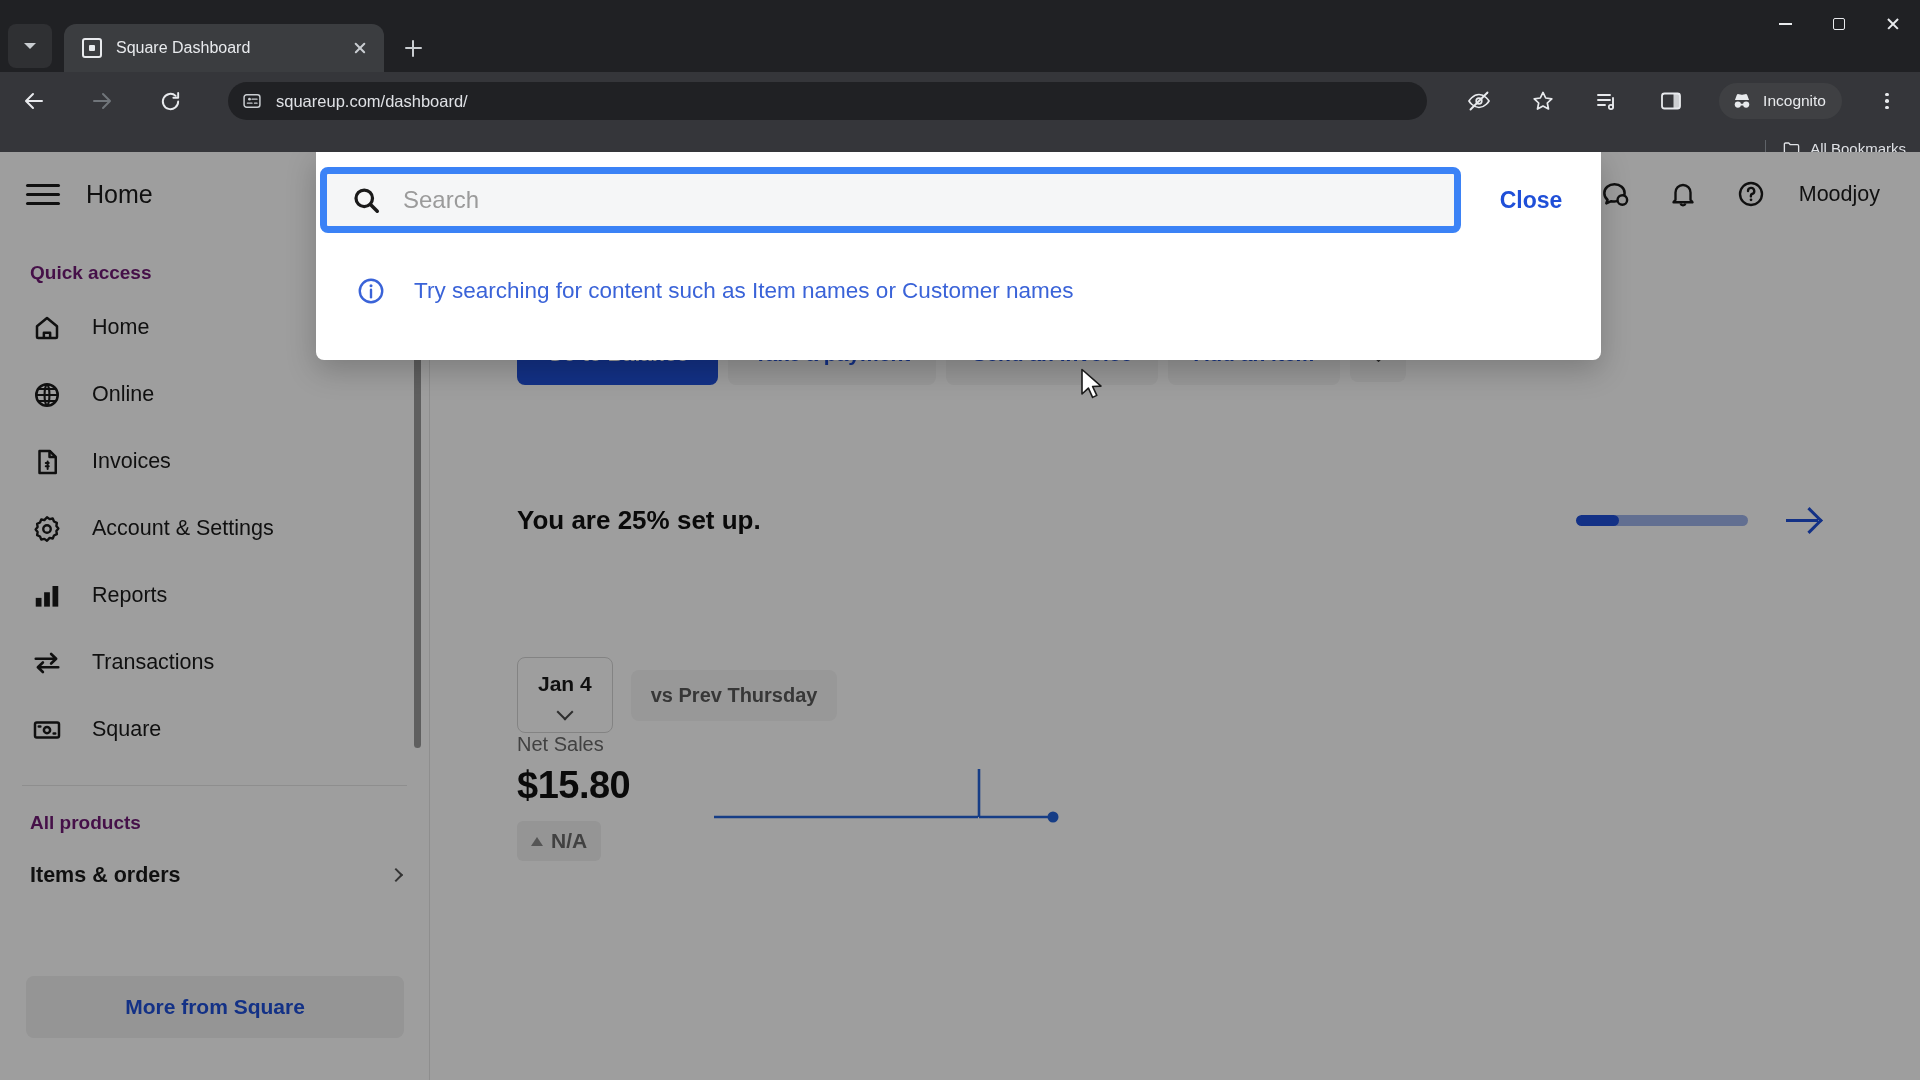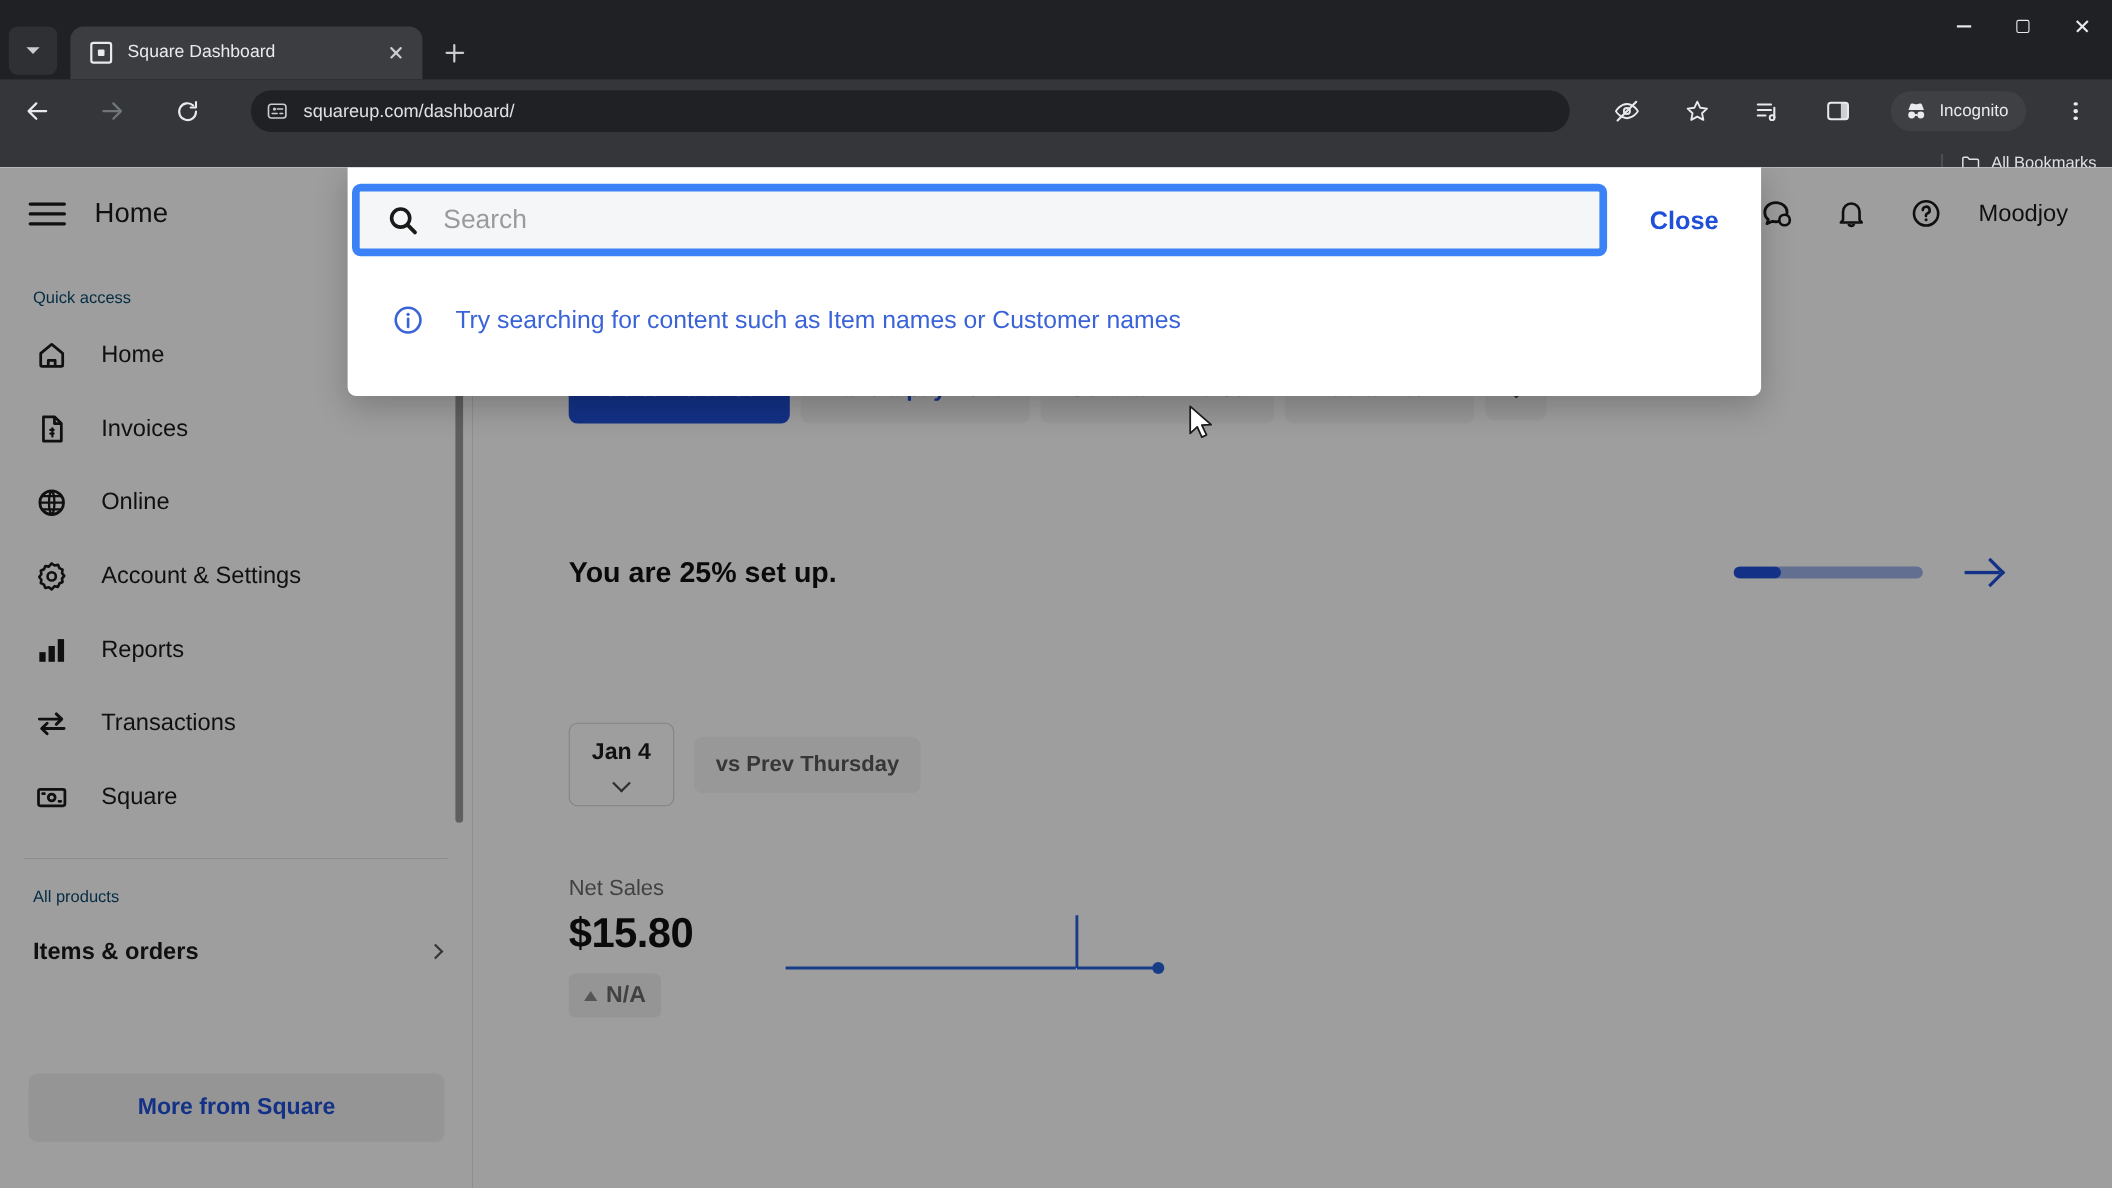--- a/index.html
+++ b/index.html
@@ -94,21 +94,21 @@
   
   .sidebar {
     position:absolute; left:0; top:0; width:430px; height:928px; background:#fff;
     border-right:1px solid #e6e6e6; z-index:5;
   }
   .side-head { height:84px; display:flex; align-items:center; padding-left:26px; }
   .hamburger { width:34px;height:34px;display:flex;flex-direction:column;justify-content:center;gap:6px;margin-right:26px; }
   .hamburger i { display:block;width:34px;height:3px;background:#1a1a1a;border-radius:2px; }
   .side-head-title { font-size:25px; color:#1a1a1a; font-weight:400; }
 
-  .side-section-label { font-size:15px; font-weight:400; color:#0c4a6e; padding:26px 0 10px 30px; }
+  .side-section-label { font-size:19px; font-weight:700; color:#701a75; padding:26px 0 10px 30px; }
   .side-item { height:67px; display:flex; align-items:center; padding-left:30px; }
   .side-item .ico { width:34px;height:34px;display:flex;align-items:center;justify-content:center;margin-right:28px;flex-shrink:0; }
   .side-item .lbl { font-size:21.5px; color:#1a1a1a; }
   .side-divider { height:1px; background:#e6e6e6; margin:22px 22px 0 22px; }
 
   .side-item-row { height:62px; display:flex; align-items:center; padding:0 28px 0 30px; }
   .side-item-row .lbl { font-size:21.5px; color:#1a1a1a; font-weight:700; flex:1; }
   .chev-r { width:10px;height:10px;border-right:2.4px solid #555;border-top:2.4px solid #555;transform:rotate(45deg); }
 
   .more-square {
@@ -152,21 +152,21 @@
 
   .date-row { display:flex; align-items:center; gap:18px; margin-top:120px; }
   .date-pill {
     border:1px solid #d4d4d4; border-radius:8px; padding:14px 20px;
     display:flex; align-items:center; gap:16px;flex-direction:column;
   }
   .date-pill span { font-size:21px; font-weight:700; color:#1a1a1a; }
   .chev-down-sm { width:12px;height:12px;border-right:2.6px solid #4b4b4b;border-bottom:2.6px solid #4b4b4b;transform:rotate(45deg);margin-top:-6px; }
   .compare-chip { background:#f5f5f5; border-radius:8px; padding:14px 20px; font-size:20px; color:#5a5a5a; font-weight:700; }
 
-  .metric-row { display:flex; align-items:flex-end; margin-top:64px; }
+  .metric-row { display:flex; align-items:flex-end; }
   .metric-label { font-size:20px; color:#6a6a6a; }
   .metric-value { font-size:38px; font-weight:700; color:#111; margin-top:8px; letter-spacing:-0.5px; }
   .metric-delta {
     display:inline-flex; align-items:center; gap:8px; background:#f0f0f0; border-radius:6px;
     padding:8px 14px; margin-top:14px; font-size:21px; color:#6a6a6a; font-weight:700;
   }
   .tri-up { width:0;height:0;border-left:6px solid transparent;border-right:6px solid transparent;border-bottom:9px solid #8a8a8a; }
   .sparkline { margin-left:84px; margin-bottom:26px; }
 
   
@@ -334,36 +334,36 @@
               <path d="M4 10.6 12 4l8 6.6V19a1 1 0 0 1-1 1H5a1 1 0 0 1-1-1z" stroke="#1a1a1a" stroke-width="2" fill="none" stroke-linejoin="round"></path>
               <path d="M9.5 20v-4.3h5V20" stroke="#1a1a1a" stroke-width="2" fill="none" stroke-linejoin="round"></path>
             </svg>
         </span>
         <span class="lbl">Home</span>
       </div>
 
       <div class="side-item">
         <span class="ico">
           <svg width="30" height="30" viewBox="0 0 24 24">
+              <circle cx="12" cy="12" r="8.6" stroke="#1a1a1a" stroke-width="2" fill="none"></circle>
+              <path d="M3.4 12h17.2M12 3.4c2.6 2.4 2.6 14.8 0 17.2M12 3.4c-2.6 2.4-2.6 14.8 0 17.2M5 7.2h14M5 16.8h14" stroke="#1a1a1a" stroke-width="1.7" fill="none"></path>
+            </svg>
+        </span>
+        <span class="lbl">Online</span>
+      </div>
+
+      <div class="side-item">
+        <span class="ico">
+          <svg width="30" height="30" viewBox="0 0 24 24">
               <path d="M6 3.2h8.2L19 8v12.8H6z" stroke="#1a1a1a" stroke-width="2" fill="none" stroke-linejoin="round"></path>
               <path d="M14 3.2V8h5" stroke="#1a1a1a" stroke-width="2" fill="none" stroke-linejoin="round"></path>
               <path d="M12.5 11.5v6M11 12.7h2.4M11 15.3h2.4" stroke="#1a1a1a" stroke-width="1.6" stroke-linecap="round"></path>
             </svg>
         </span>
         <span class="lbl">Invoices</span>
-      </div>
-
-      <div class="side-item">
-        <span class="ico">
-          <svg width="30" height="30" viewBox="0 0 24 24">
-              <circle cx="12" cy="12" r="8.6" stroke="#1a1a1a" stroke-width="2" fill="none"></circle>
-              <path d="M3.4 12h17.2M12 3.4c2.6 2.4 2.6 14.8 0 17.2M12 3.4c-2.6 2.4-2.6 14.8 0 17.2M5 7.2h14M5 16.8h14" stroke="#1a1a1a" stroke-width="1.7" fill="none"></path>
-            </svg>
-        </span>
-        <span class="lbl">Online</span>
       </div>
 
       <div class="side-item">
         <span class="ico">
           <svg width="30" height="30" viewBox="0 0 24 24">
               <path d="M12 2.6l2.1 1.5 2.5-.5 1 2.4 2.3 1.1-.4 2.5 1.6 2-1.6 2 .4 2.5-2.3 1.1-1 2.4-2.5-.5L12 21.4l-2.1-1.5-2.5.5-1-2.4-2.3-1.1.4-2.5-1.6-2 1.6-2-.4-2.5 2.3-1.1 1-2.4 2.5.5z" stroke="#1a1a1a" stroke-width="1.9" fill="none" stroke-linejoin="round"></path>
               <circle cx="12" cy="12" r="3" stroke="#1a1a1a" stroke-width="1.9" fill="none"></circle>
             </svg>
         </span>
         <span class="lbl">Account &amp; Settings</span>

